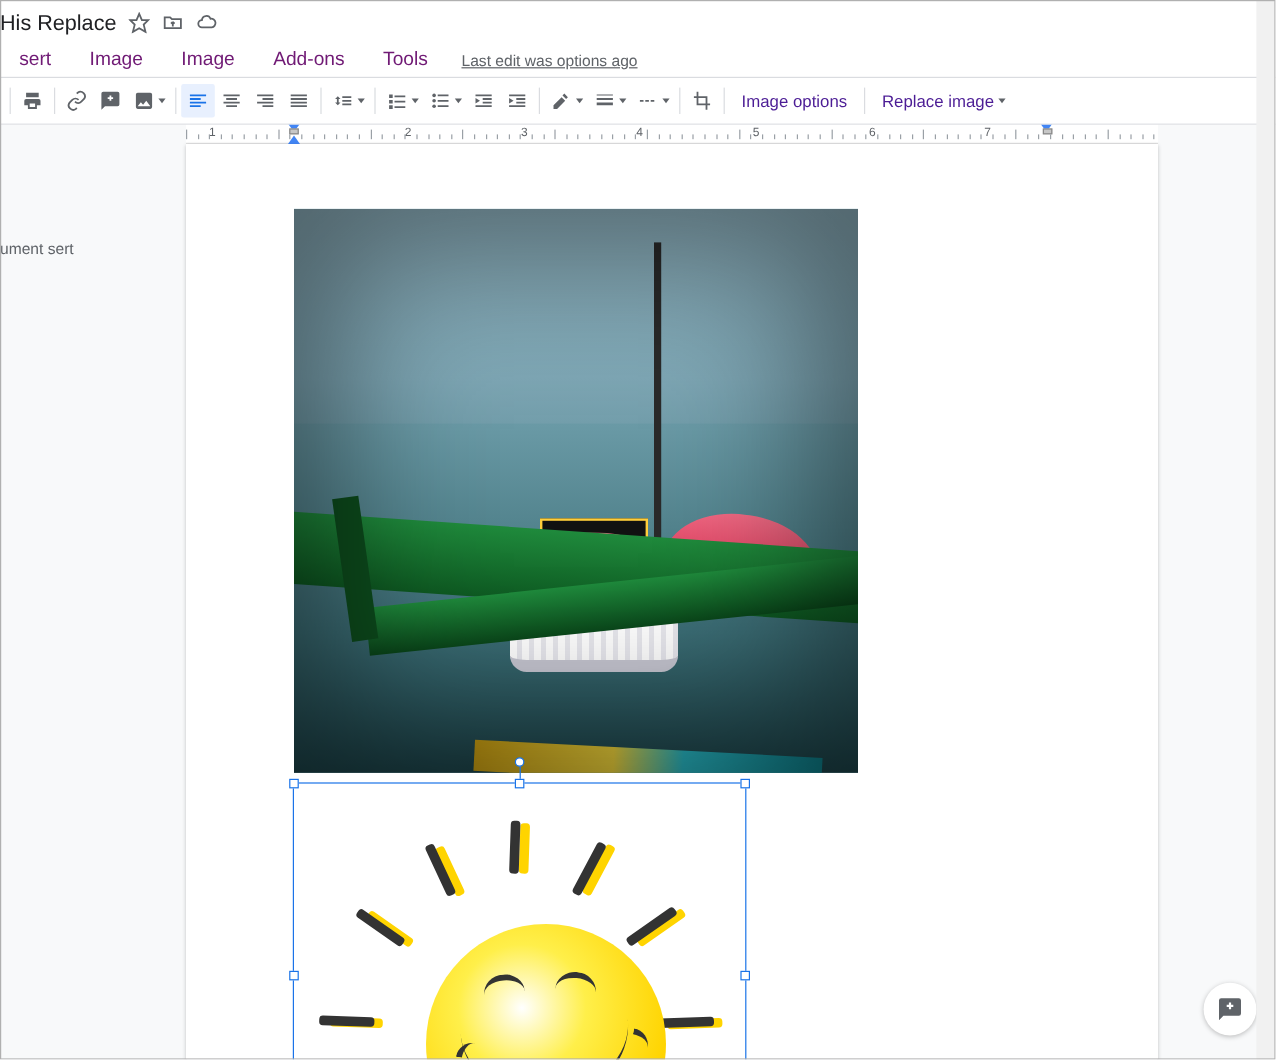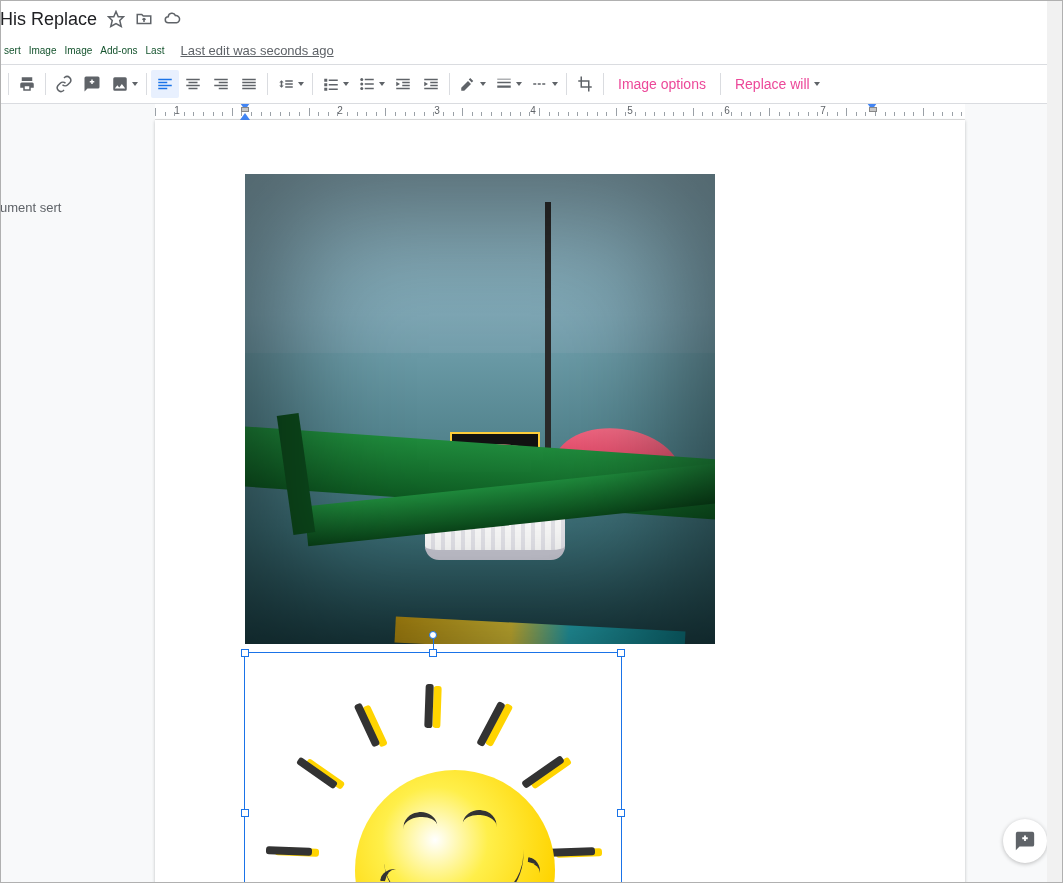--- a/index.html
+++ b/index.html
@@ -4,31 +4,31 @@
 <style>
   * { box-sizing: border-box; margin: 0; padding: 0; }
   body { font-family: Arial, sans-serif; font-size: 13px; color: #202124; background: #fff; width: 1063px; height: 883px; overflow: hidden; position: relative; }
   
   .title-row { display: flex; align-items: center; gap: 10px; padding: 6px 0 4px 0; height: 36px; }
   .doc-title { font-size: 18px; color: #202124; }
   .title-icon { width: 18px; height: 18px; display: flex; align-items: center; justify-content: center; color: #5f6368; cursor: pointer; }
   .title-icon svg { width: 18px; height: 18px; }
   
   .menu-row { display: flex; align-items: center; gap: 0; height: 28px; padding-left: 0; }
-  .menu-item { padding: 4px 4px; font-size: 10px; color: #14532d; cursor: pointer; }
+  .menu-item { padding: 4px 16px; font-size: 16px; color: #701a75; cursor: pointer; }
   .last-edit { margin-left: 12px; font-size: 13px; color: #5f6368; text-decoration: underline; cursor: pointer; }
   
   .toolbar { display: flex; align-items: center; height: 40px; border-top: 1px solid #dadce0; border-bottom: 1px solid #dadce0; padding: 0 4px; gap: 0; }
   .tb-btn { width: 28px; height: 28px; display: flex; align-items: center; justify-content: center; border-radius: 2px; cursor: pointer; color: #5f6368; position: relative; }
   .tb-btn.active { background: #e8f0fe; color: #1a73e8; }
   .tb-btn svg { width: 18px; height: 18px; }
   .tb-sep { width: 1px; height: 22px; background: #dadce0; margin: 0 4px; }
   .tb-dd { width: 36px; justify-content: center; }
   .tb-dd::after { content: ""; width: 0; height: 0; border-left: 3px solid transparent; border-right: 3px solid transparent; border-top: 4px solid #5f6368; margin-left: 3px; }
-  .tb-text { padding: 0 10px; font-size: 14px; color: #ec4899; cursor: pointer; display: flex; align-items: center; height: 28px; }
+  .tb-text { padding: 0 10px; font-size: 14px; color: #4c1d95; cursor: pointer; display: flex; align-items: center; height: 28px; }
   .tb-text.dd::after { content: ""; width: 0; height: 0; border-left: 3px solid transparent; border-right: 3px solid transparent; border-top: 4px solid #5f6368; margin-left: 4px; }
   
   .doc-area { position: absolute; top: 104px; left: 0; right: 0; bottom: 0; background: #f8f9fa; overflow: hidden; }
   .sidebar-text { position: absolute; left: 0; top: 96px; font-size: 13px; color: #5f6368; }
   
   .ruler { position: absolute; top: 0; left: 155px; width: 810px; height: 16px; background: #fff; border-bottom: 1px solid #e0e0e0; }
   .ruler-tick { position: absolute; top: 8px; width: 1px; height: 4px; background: #9aa0a6; }
   .ruler-tick.major { top: 4px; height: 8px; }
   .ruler-num { position: absolute; top: 1px; font-size: 10px; color: #5f6368; transform: translateX(-50%); }
   .ruler-marker { position: absolute; top: -1px; width: 0; height: 0; }
@@ -102,22 +102,22 @@
         <path d="M7 17a4 4 0 010-8 5 5 0 019.6-1.5A4 4 0 1118 17H7z"></path>
       </svg>
     </span>
 </div>
 
 <div class="menu-row">
   <span class="menu-item">sert</span>
   <span class="menu-item">Image</span>
   <span class="menu-item">Image</span>
   <span class="menu-item">Add-ons</span>
-  <span class="menu-item">Last</span>
-  <span class="last-edit">Last edit was seconds ago</span>
+  <span class="menu-item">Tools</span>
+  <span class="last-edit">Last edit was options ago</span>
 </div>
 
 <div class="toolbar">
   <div class="tb-sep"></div>
   <div class="tb-btn">
       <svg viewBox="0 0 24 24" fill="currentColor">
         <path d="M19 8H5V3h14v5zm0 2a2 2 0 012 2v5h-4v4H7v-4H3v-5a2 2 0 012-2h14zM9 19h6v-4H9v4z"></path>
       </svg>
     </div>
   <div class="tb-sep"></div>
@@ -206,21 +206,21 @@
     </div>
   <div class="tb-sep"></div>
   <div class="tb-btn">
       <svg viewBox="0 0 24 24" fill="none" stroke="currentColor" stroke-width="2">
         <path d="M7 2v14h14M17 22V8H3"></path>
       </svg>
     </div>
   <div class="tb-sep"></div>
   <div class="tb-text">Image options</div>
   <div class="tb-sep"></div>
-  <div class="tb-text dd">Replace will</div>
+  <div class="tb-text dd">Replace image</div>
 </div>
 
 <div class="doc-area">
   <div class="sidebar-text">ument sert</div>
 
   <div class="ruler">
     <div class="ruler-marker down" style="left:85px"></div>
     <div class="ruler-marker up" style="left:85px"></div>
     <div class="ruler-rect" style="left:90px"></div>
     <div class="ruler-marker down" style="left:712px"></div>

